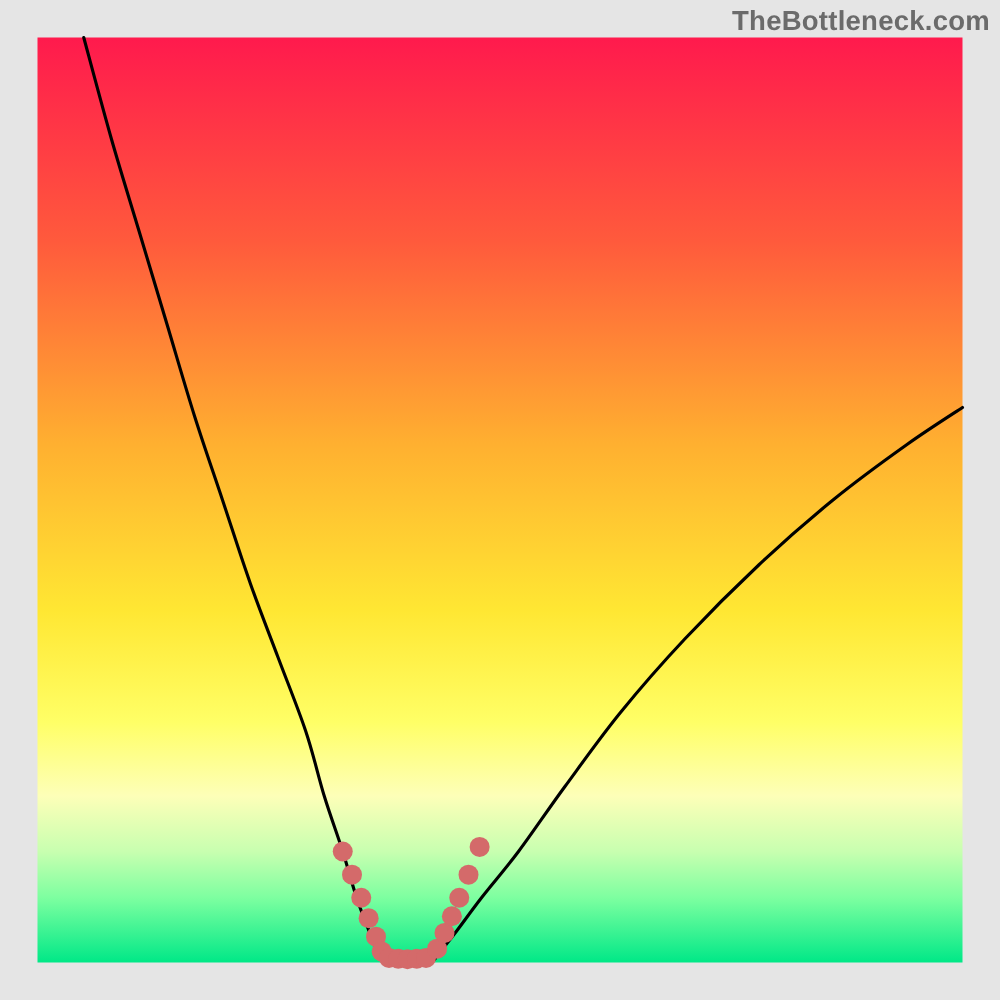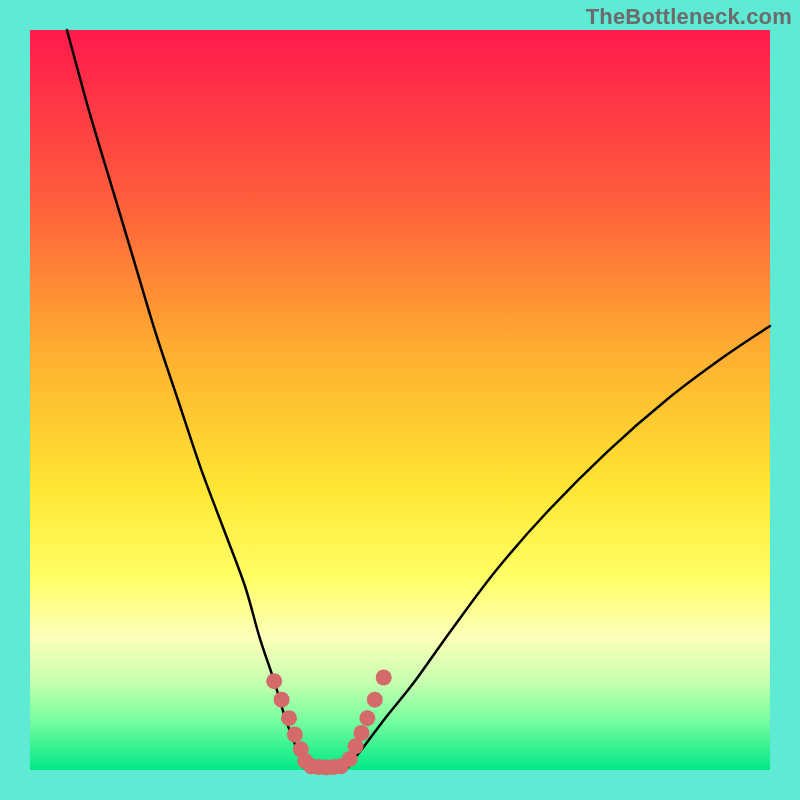--- a/index.html
+++ b/index.html
@@ -1,21 +1,21 @@
 <!DOCTYPE html>
 <html><head>
 <meta charset="utf-8">
 <style>
   * { margin: 0; padding: 0; box-sizing: border-box; }
   html, body { width: 800px; height: 800px; overflow: hidden; background: #000; }
   .stage {
     position: relative;
     width: 800px;
     height: 800px;
-    background: #5eead4;
+    background: #e5e5e5;
   }
   .plot-area {
     position: absolute;
     left: 30px;
     top: 30px;
     width: 740px;
     height: 740px;
     background: linear-gradient(to bottom,
       #ff1a4d 0%,
       #ff5a3c 22%,

